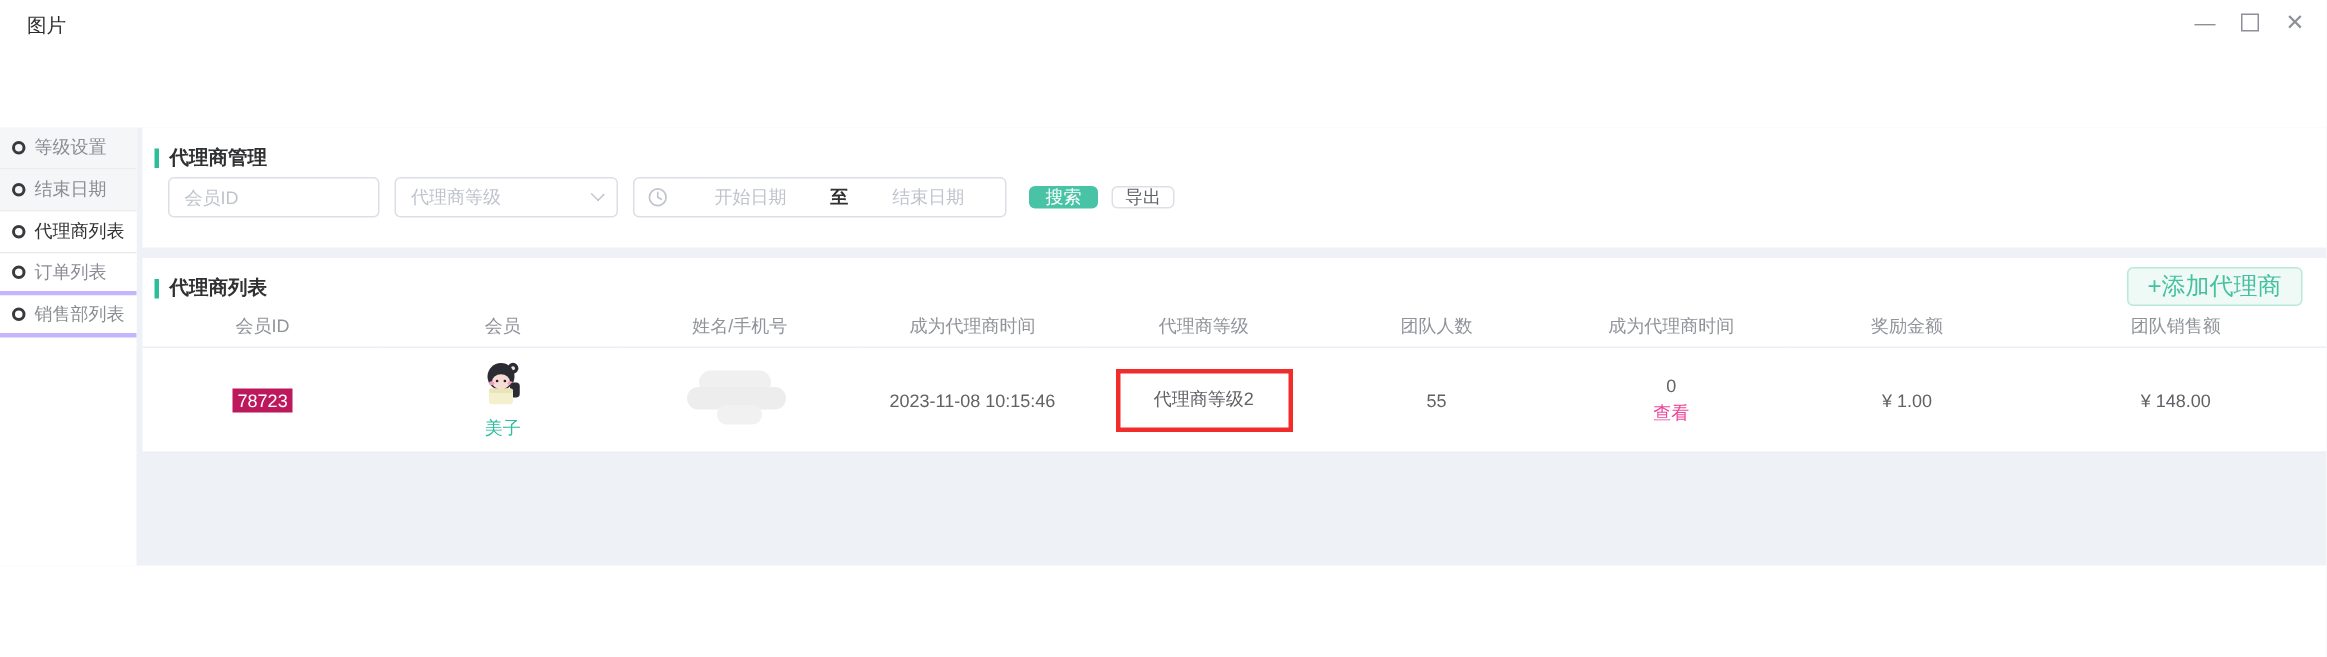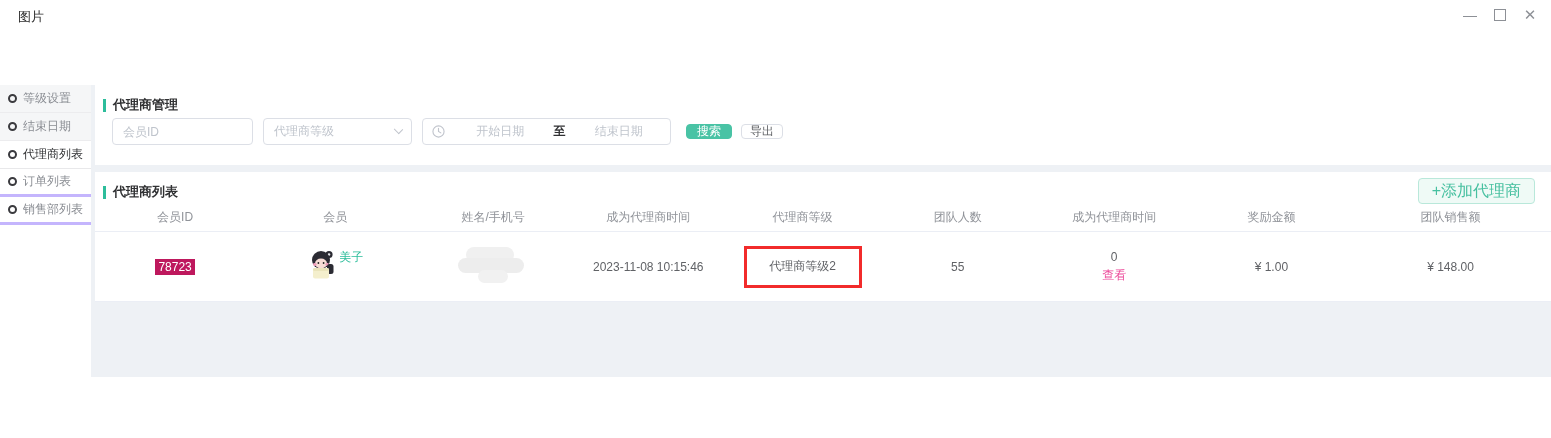--- a/index.html
+++ b/index.html
@@ -68,21 +68,21 @@
                  width:100%; table-layout:fixed; }
   .t-row { display:table-row; }
   .t-cell { display:table-cell; text-align:center; vertical-align:middle; font-size:12px; }
   .t-head .t-cell { color:#909399; height:28px; border-bottom:1px solid #ebeef5; }
   .t-body .t-cell { height:70px; border-bottom:1px solid #ebeef5; color:#606266; }
   .t-cell:nth-child(1){width:11%;} .t-cell:nth-child(2){width:11%;}
   .t-cell:nth-child(3){width:10.7%;} .t-cell:nth-child(4){width:10.6%;}
   .t-cell:nth-child(5){width:10.6%;} .t-cell:nth-child(6){width:10.7%;}
   .t-cell:nth-child(7){width:10.8%;} .t-cell:nth-child(8){width:10.8%;}
   .selected-id { display:inline-block; background:#be185d; color:#fff; padding:1px 3px; }
-  .member-box { display:inline-flex; flex-direction:row; align-items:flex-start; gap:2px; }
+  .member-box { display:inline-flex; flex-direction:column; align-items:center; gap:2px; }
   .nickname { color:#2dbd9b; }
   .blob-wrap { position:relative; width:70px; height:36px; display:inline-block; }
   .blob { position:absolute; border-radius:8px; }
   .blob1 { left:8px; top:0; width:48px; height:16px; background:#f0f0f0; }
   .blob2 { left:0; top:11px; width:66px; height:15px; background:#ededed; }
   .blob3 { left:20px; top:23px; width:30px; height:13px; background:#f1f1f1; }
   .level-wrap { position:relative; display:inline-block; padding:4px 8px; }
   .red-box { position:absolute; left:50%; top:50%; transform:translate(-50%,-50%);
              width:118px; height:42px; border:3px solid #f22b2b; pointer-events:none; }
   .stack { display:inline-flex; flex-direction:column; align-items:center; gap:3px; }

